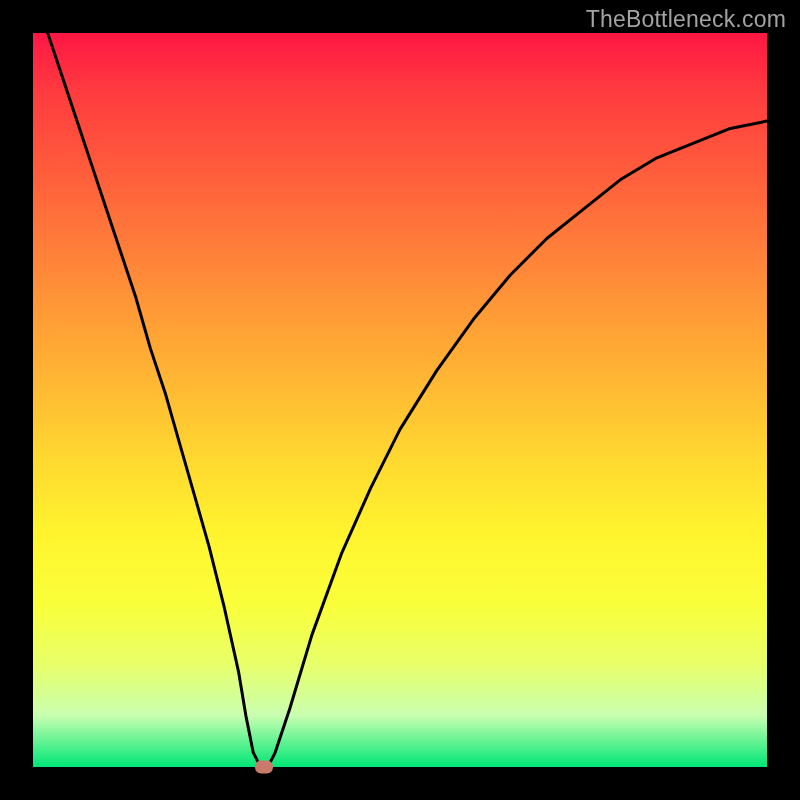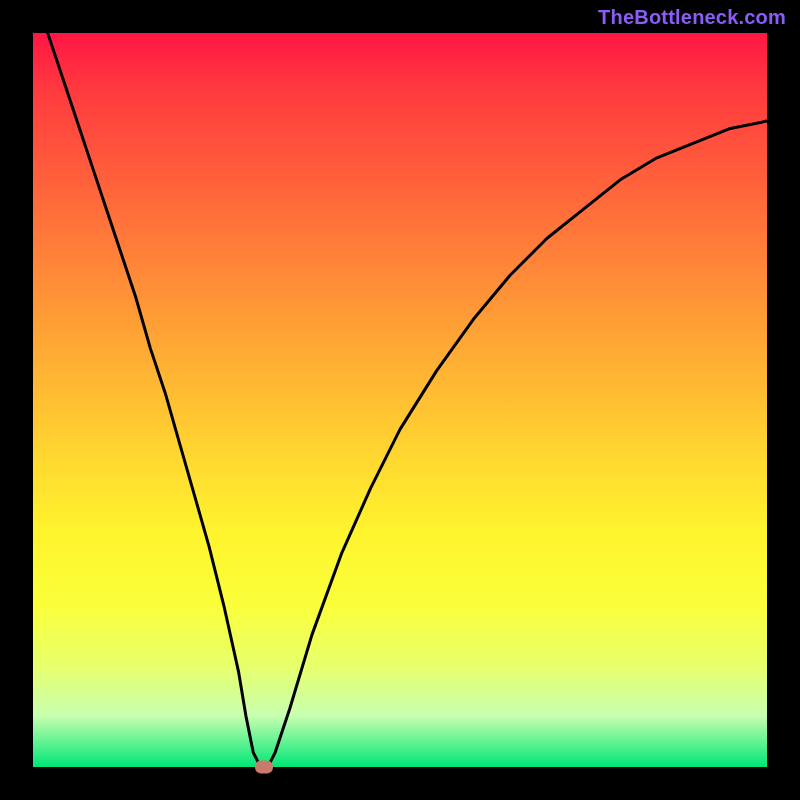--- a/index.html
+++ b/index.html
@@ -39,23 +39,23 @@
       #f9ff3a 78%,
       #e8ff6a 86%,
       #c8ffb0 93%,
       #00e676 100%
     );
   }
   .attribution {
     position: absolute;
     top: 6px;
     right: 14px;
-    font-size: 20px;
-    font-weight: 700;
-    color: #8b5cf6;
+    font-size: 23px;
+    font-weight: 400;
+    color: #a3a3a3;
     letter-spacing: 0.2px;
   }
   svg.curve {
     position: absolute;
     left: 0;
     top: 0;
     width: 734px;
     height: 734px;
   }
   .marker {

